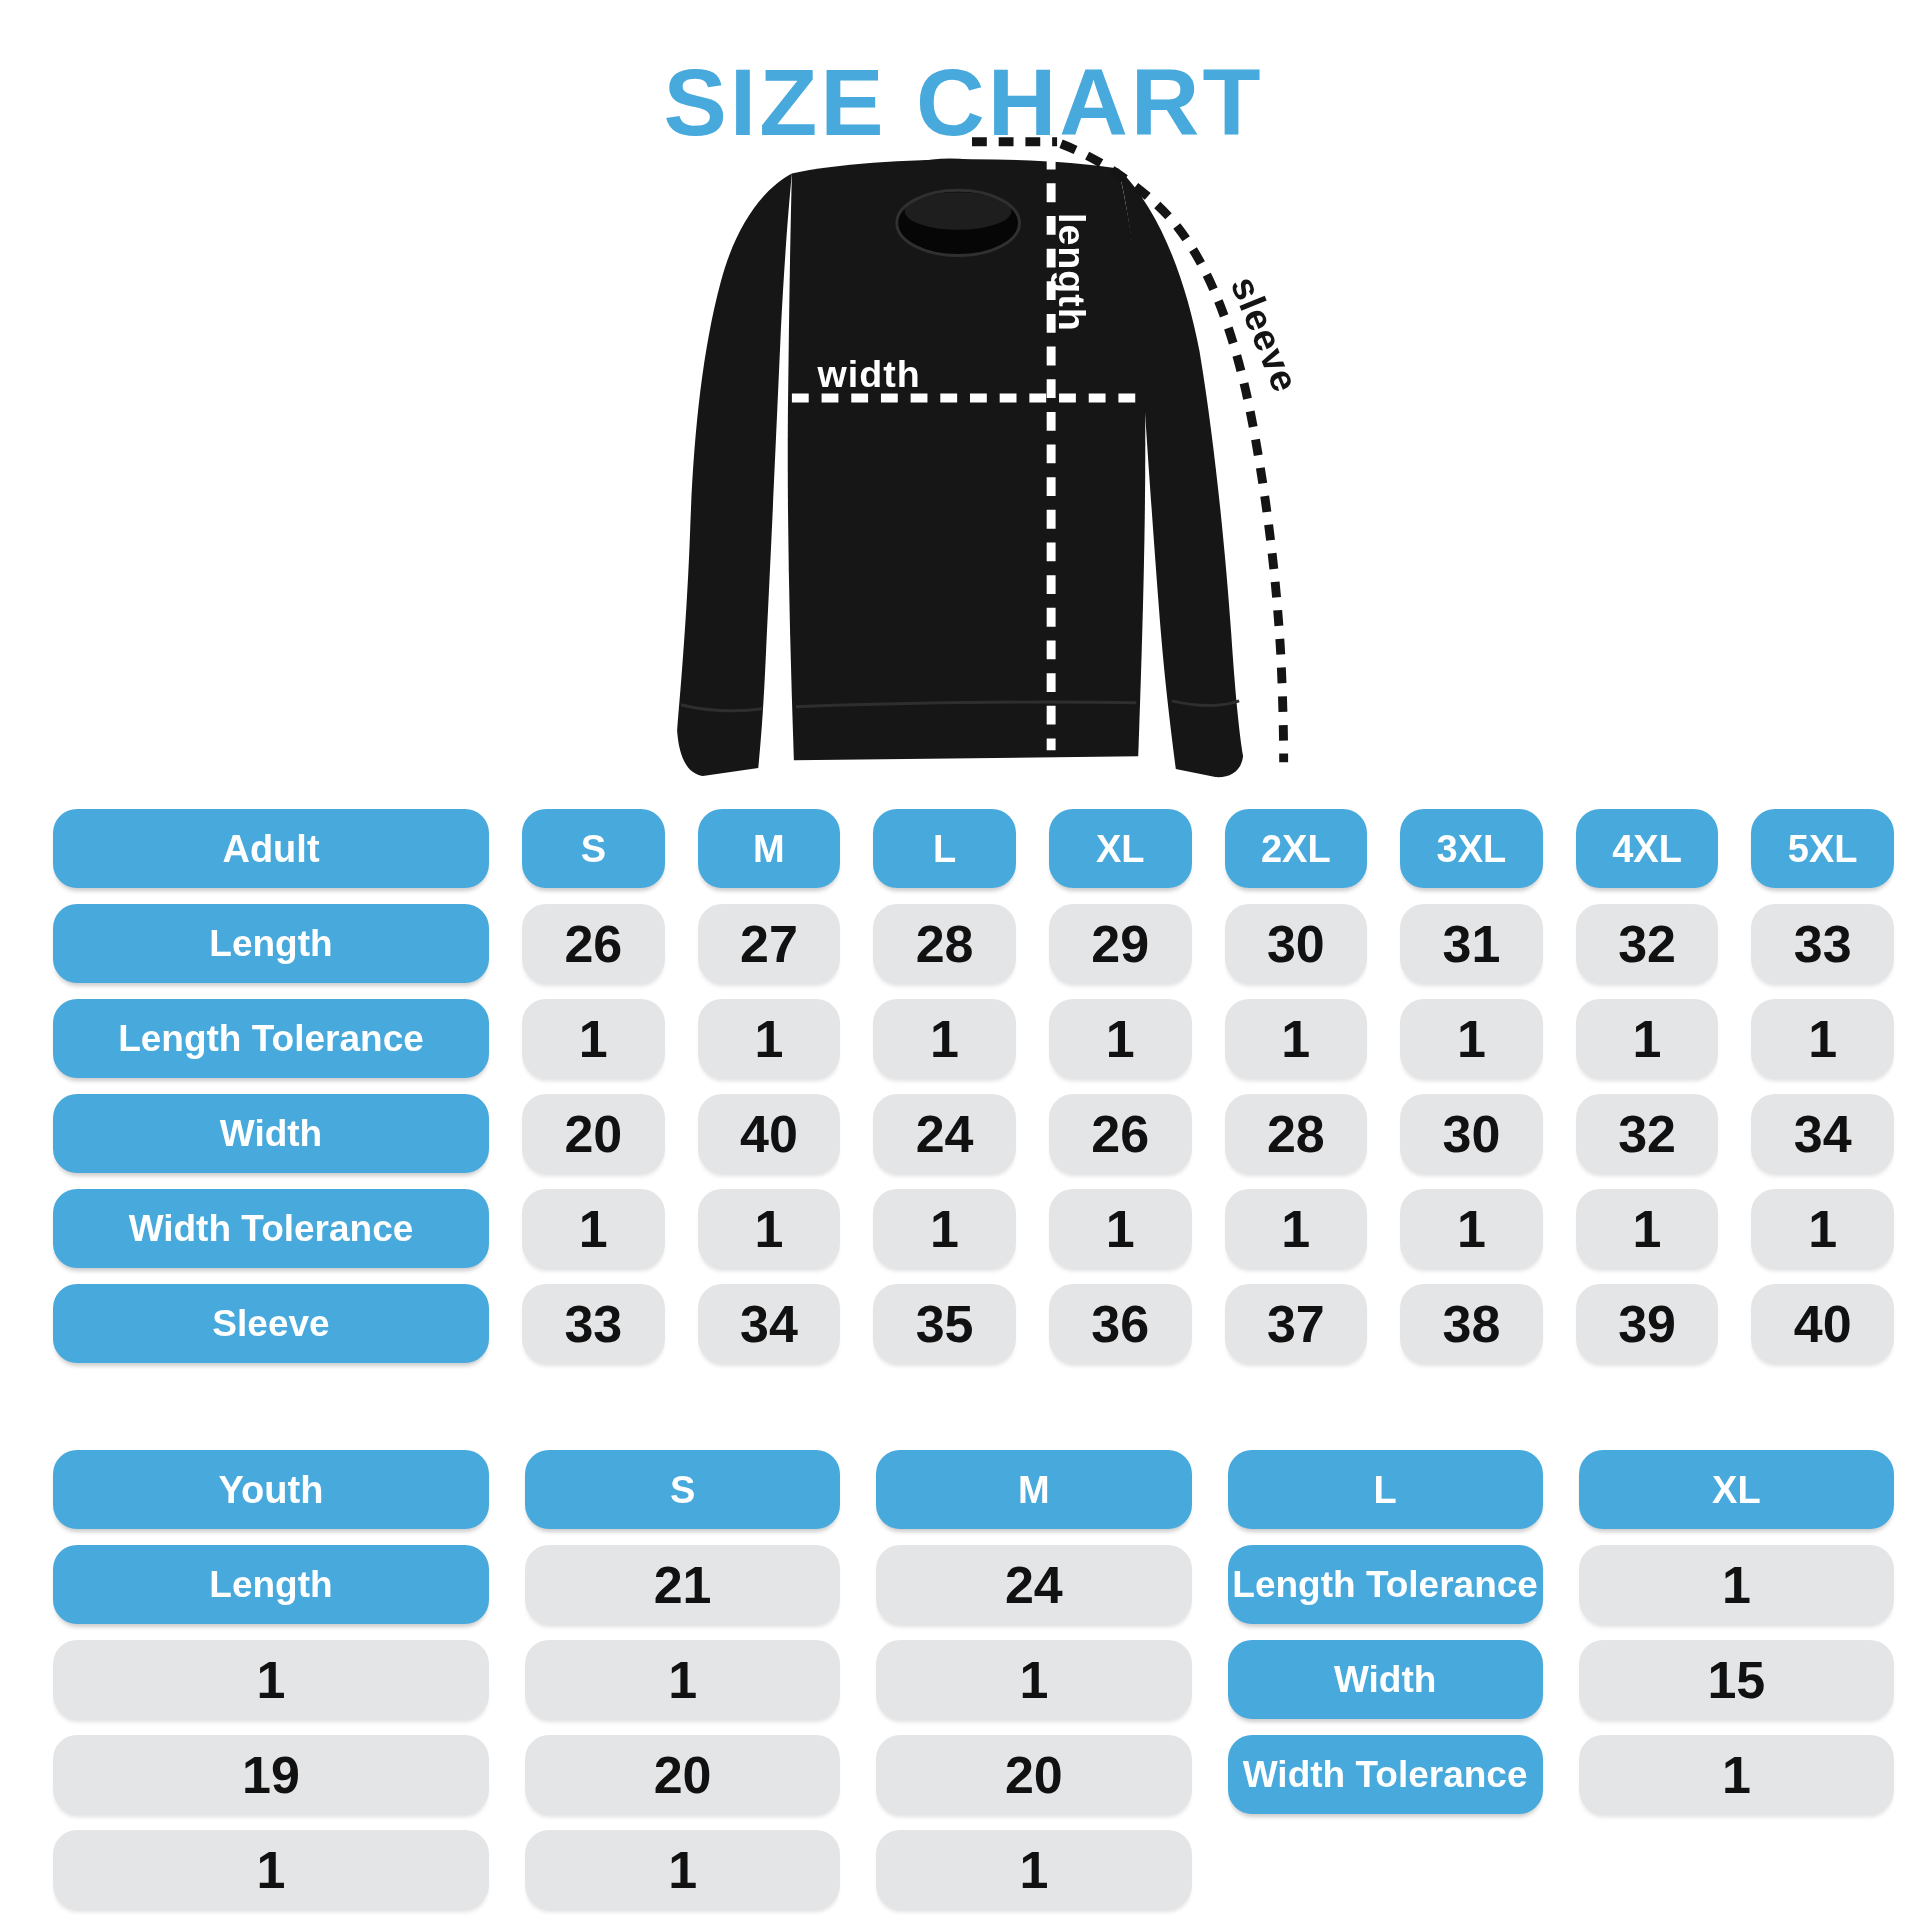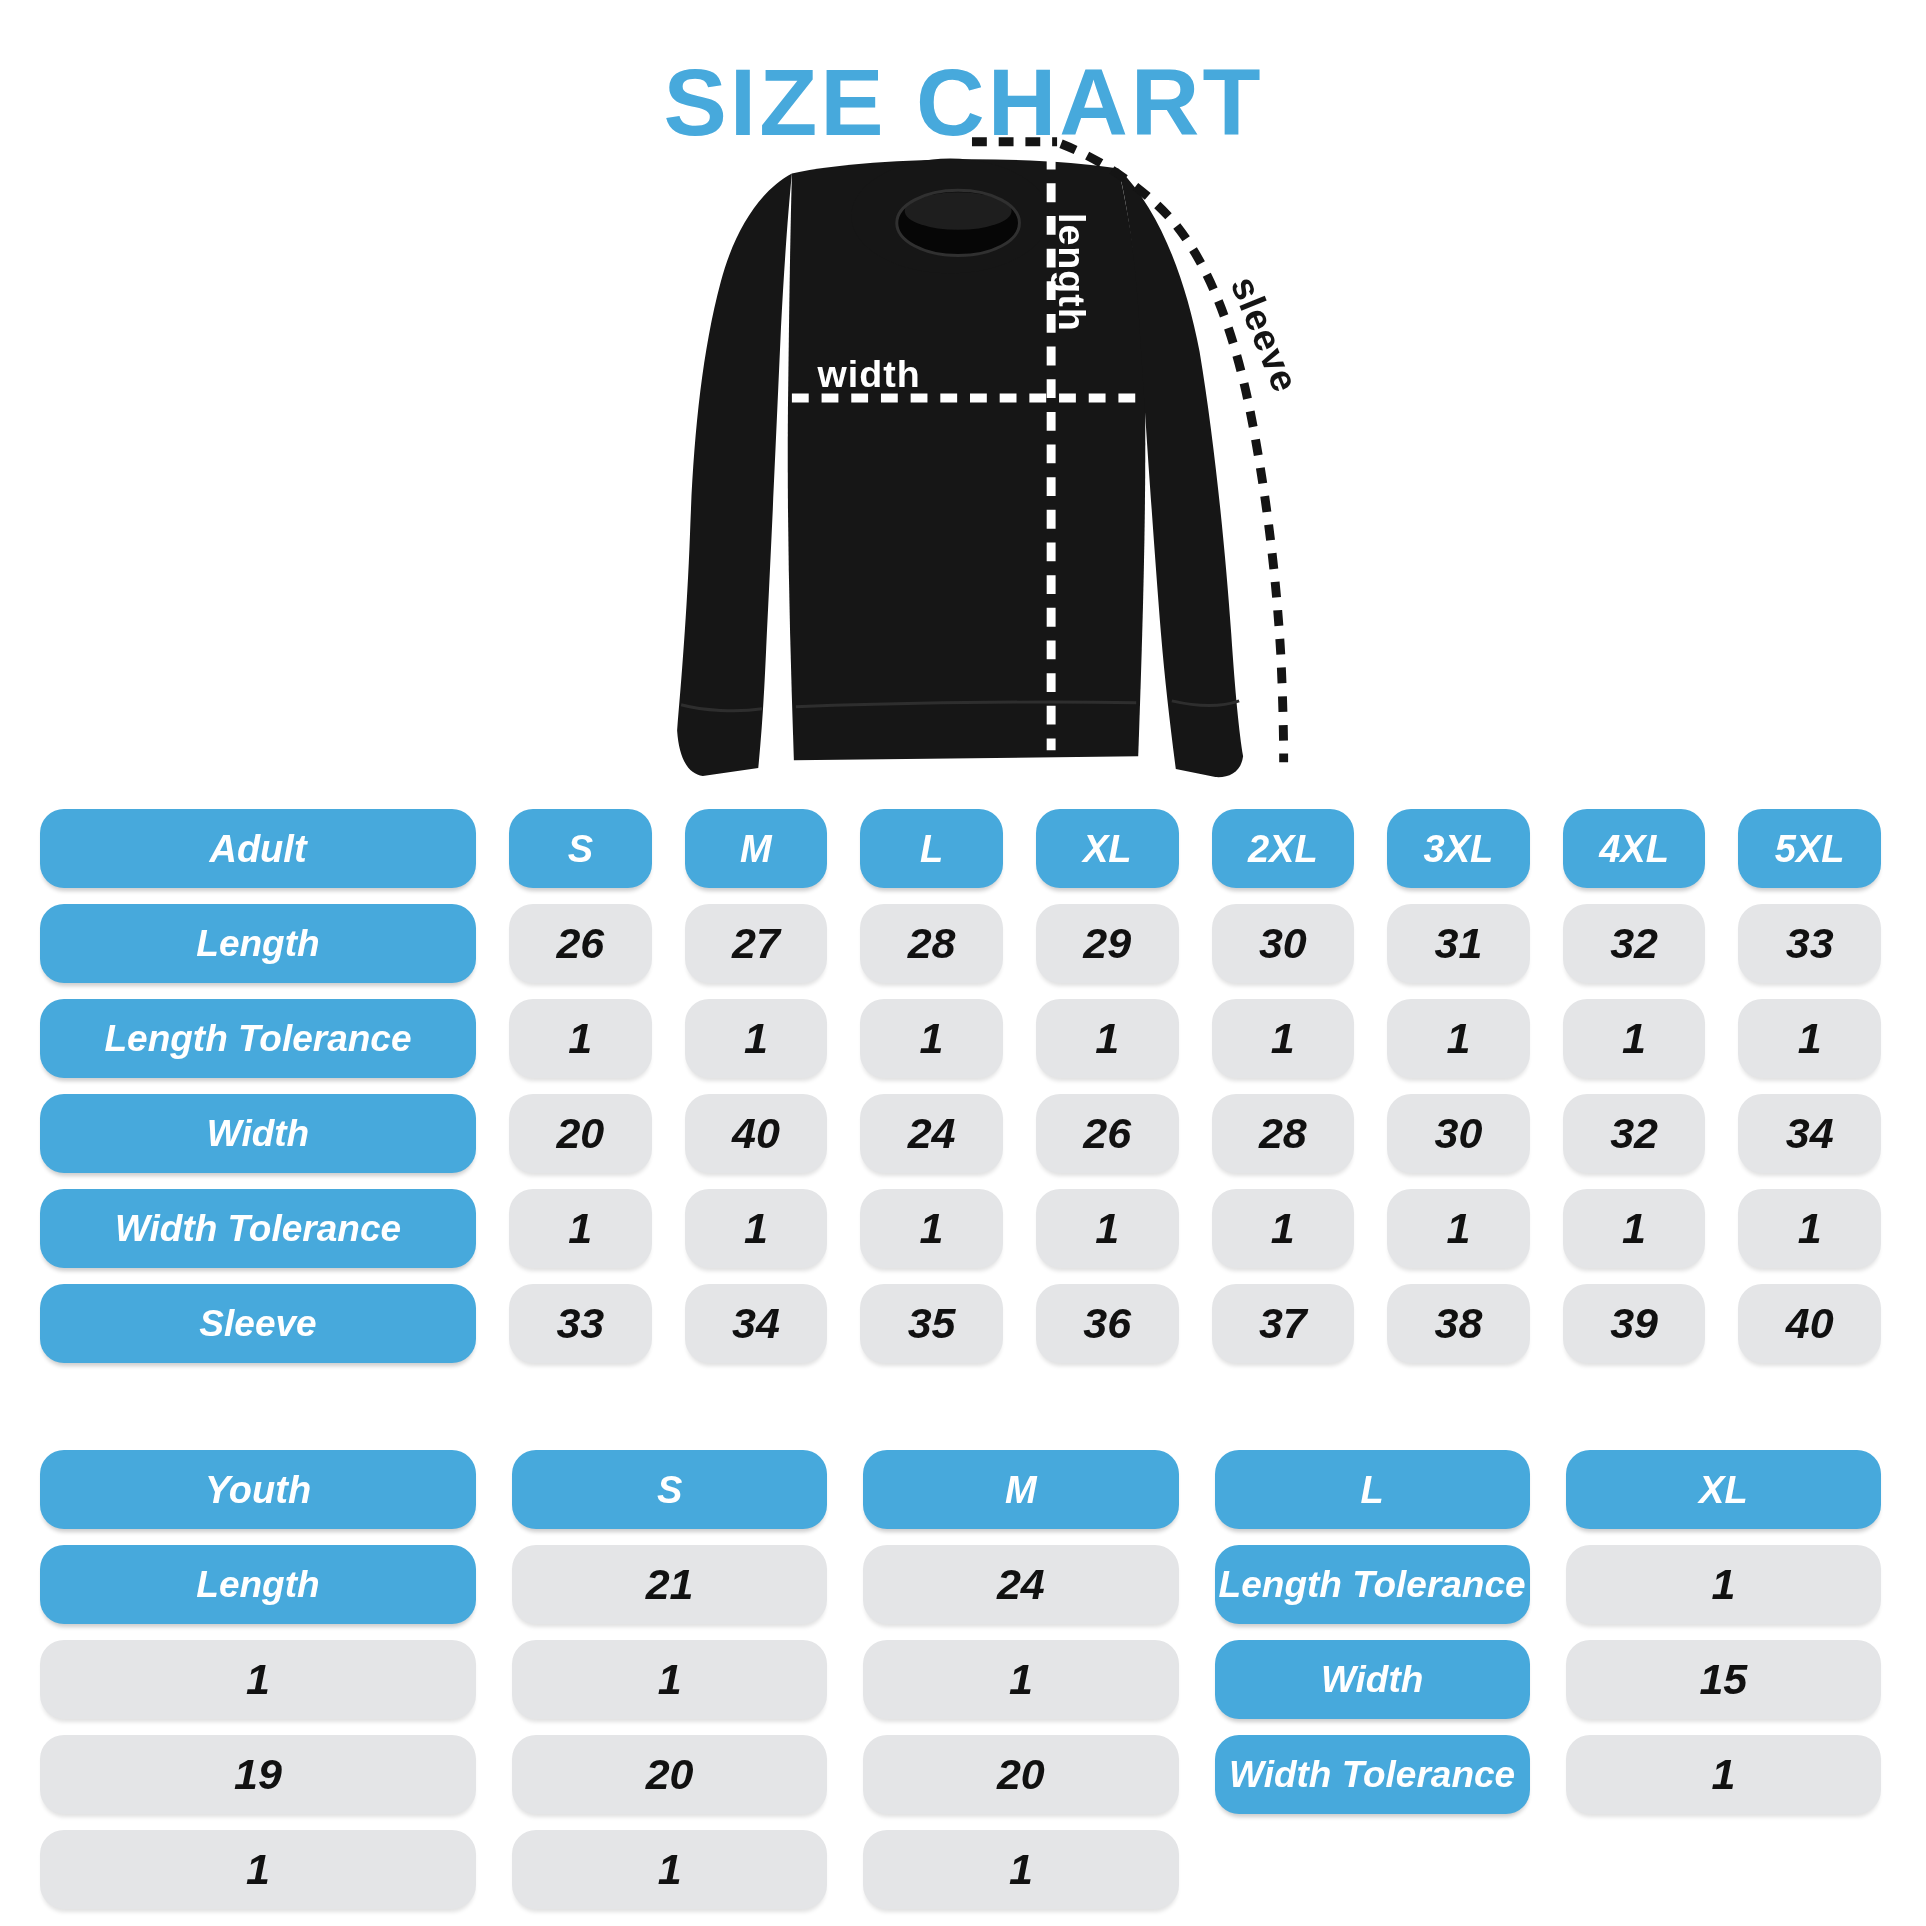--- a/index.html
+++ b/index.html
@@ -37,26 +37,25 @@
   .garment-fill { fill: var(--garment); }
   .seam { stroke: #2e2e2e; stroke-width: 3; fill: none; }
   .dash-dark { stroke: var(--measure-dark); stroke-width: 9; fill: none; }
   .dash-light { stroke: var(--measure-light); stroke-width: 9; fill: none; }
   .fig-label { font-family: "Liberation Sans", "DejaVu Sans", sans-serif; font-size: 38px; font-weight: bold; letter-spacing: 1px; }
   .fig-label-light { fill: var(--measure-light); }
   .fig-label-dark { fill: var(--measure-dark); }
 
   .size-table {
     position: absolute;
-    left: 40px;
+    left: 53px;
     width: 1841px;
     display: grid;
     grid-auto-rows: 79px;
     row-gap: 16px;
-    font-style: italic;
   }
   .size-table.adult { top: 809px; grid-template-columns: 436px repeat(8, 1fr); column-gap: 33px; }
   .size-table.youth { top: 1426px; grid-template-columns: 436px repeat(4, 1fr); column-gap: 36px; margin-top: 24px; }
   .cell {
     display: flex;
     align-items: center;
     justify-content: center;
     border-radius: 24px;
     line-height: 1;
   }
@@ -65,21 +64,21 @@
     color: var(--label-text);
     font-weight: bold;
     font-size: 37px;
     box-shadow: 0 5px 4px -2px rgba(0,0,0,0.20);
   }
   .cell.head { font-size: 38px; }
   .cell.data {
     background: var(--cell-bg);
     color: var(--value-text);
     font-weight: bold;
-    font-size: 43px;
+    font-size: 52px;
     box-shadow: 0 5px 4px -2px rgba(0,0,0,0.12);
   }
 </style>
 </head>
 <body>
 
 <h1 class="page-title">SIZE CHART</h1>
 
 <div class="figure-wrap">
   <svg width="752" height="703" viewBox="600 100 760 710">

